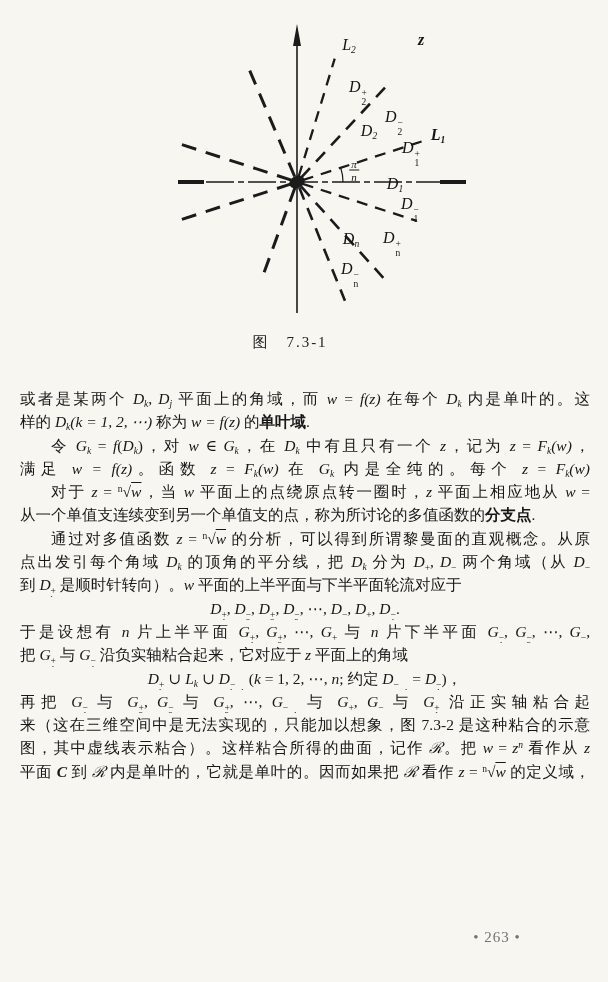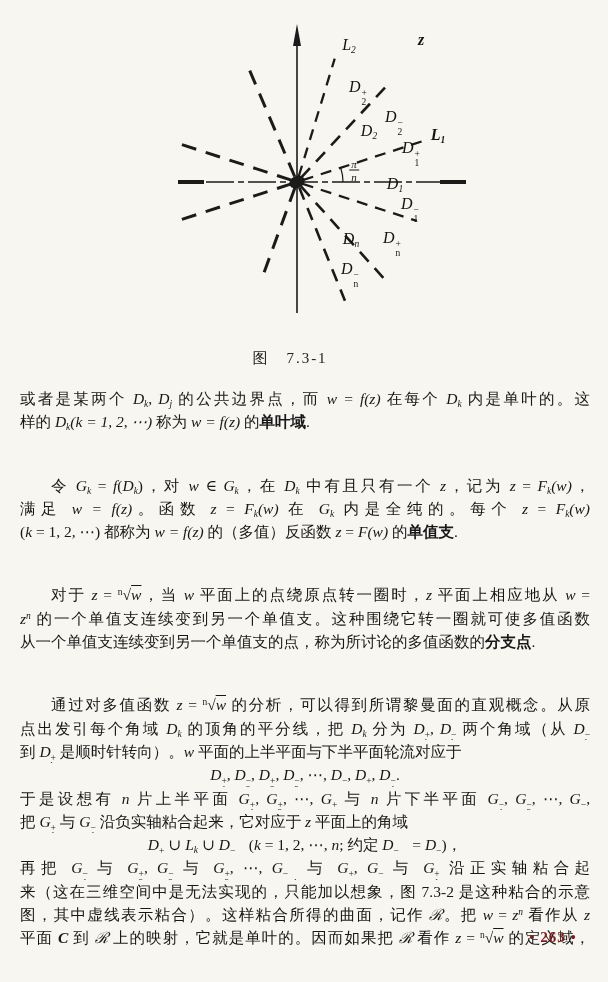--- a/index.html
+++ b/index.html
@@ -12,56 +12,56 @@
   #figure{position:absolute;left:0;top:0;width:608px;height:370px;text-decoration:underline;}
   #fig-svg{position:absolute;left:0;top:0;}
   .flab{
     position:absolute;transform:translate(-50%,-50%);
     font:italic 16px "Liberation Serif","DejaVu Serif",serif;
     white-space:nowrap;color:#141414;
   }
   .flab .sc{margin-left:1px;}
   #fig-caption{
     position:absolute;left:0;top:333px;width:580px;text-align:center;
-    font:15px "Liberation Serif","DejaVu Serif",serif;letter-spacing:2px;color:#222;margin-top:16px;
+    font:15px "Liberation Serif","DejaVu Serif",serif;letter-spacing:2px;color:#222;
   }
   .frac{
     position:absolute;transform:translate(-50%,-50%);
     font:italic 11px "Liberation Serif","DejaVu Serif",serif;
     text-align:center;line-height:10px;color:#141414;
   }
   .frac .ftop{display:block;border-bottom:1.2px solid #141414;padding:0 2px 1px 2px;}
   .frac .fbot{display:block;padding-top:1px;}
   
   #body-text{
     position:absolute;left:20px;top:387px;width:570px;
     font-size:15.5px;color:#181818;
   }
   .tline{height:23.3px;line-height:23.3px;overflow:hidden;white-space:nowrap;}
   .tline.full{white-space:normal;text-align:justify;text-align-last:justify;}
   .tline.center{text-align:center;}
   .tline.end{text-align:left;}
-  .tline.ind{padding-left:31px;margin-top:40px;}
+  .tline.ind{padding-left:31px;}
   
   .it{font-style:italic;}
   .bd{font-weight:bold;}
   .ol{text-decoration:overline;}
   sup{font-size:9.5px;vertical-align:5px;line-height:0;}
   sub{font-size:9.5px;vertical-align:-3px;line-height:0;}
   .mr{display:inline-block;white-space:nowrap;}
   .sc{
     display:inline-flex;flex-direction:column;
     font-size:9.5px;line-height:8.5px;vertical-align:-4px;
     font-style:normal;text-align:left;
   }
   .sc .ss{display:block;height:8.5px;}
   
   #page-number{
-    position:absolute;left:498px;top:929px;width:110px;text-align:center;
-    font-weight:bold;font-size:15px;letter-spacing:1px;color:#7f1d1d;
+    position:absolute;left:442px;top:929px;width:110px;text-align:center;
+    font-weight:normal;font-size:15px;letter-spacing:1px;color:#737373;
   }
 </style>
 </head>
 <body>
 
 <div id="page">
   <div id="figure">
     <svg id="fig-svg" width="608" height="360" viewBox="0 0 608 360">
         <line x1="302.7063390977709" y1="180.1458980337503" x2="427.294742732436" y2="139.6646717706322" stroke="#1b1b1b" stroke-width="2.3" stroke-dasharray="11 8"></line>
         <line x1="301.09199016037496" y1="177.61187779028498" x2="388.3877802483748" y2="83.99860398303116" stroke="#1b1b1b" stroke-width="2.6" stroke-dasharray="13 9"></line>
@@ -114,27 +114,25 @@
             </span></span></div>
         <div class="frac" style="left: 354px; top: 170px;">
           <span class="ftop">π</span>
           <span class="fbot">n</span>
         </div>
       </div>
     <div id="fig-caption">图　7.3-1</div>
   </div>
 
   <div id="body-text">
-      <div class="tline full"><span>或者是某两个 </span><span class="it"><span>D</span><sub>k</sub></span><span>, </span><span class="it"><span>D</span><sub>j</sub></span><span> 的公共边界点，而 </span><span class="it">w = f(z)</span><span> 在每个 </span><span class="it"><span>D</span><sub>k</sub></span><span> 内是单叶的。这</span></div>
+      <div class="tline full"><span>或者是某两个 </span><span class="it"><span>D</span><sub>k</sub></span><span>, </span><span class="it"><span>D</span><sub>j</sub></span><span> 平面上的角域，而 </span><span class="it">w = f(z)</span><span> 在每个 </span><span class="it"><span>D</span><sub>k</sub></span><span> 内是单叶的。这</span></div>
       <div class="tline end"><span>样的 </span><span class="it"><span>D</span><sub>k</sub></span><span class="it">(k = 1, 2, ⋯)</span><span> 称为 </span><span class="it">w = f(z)</span><span> 的</span><span class="bd">单叶域</span><span>.</span></div>
       <div class="tline full ind"><span>令 </span><span class="it"><span>G</span><sub>k</sub></span><span> = </span><span class="it">f</span><span>(</span><span class="it"><span>D</span><sub>k</sub></span><span>)，对 </span><span class="it">w</span><span> ∈ </span><span class="it"><span>G</span><sub>k</sub></span><span>，在 </span><span class="it"><span>D</span><sub>k</sub></span><span> 中有且只有一个 </span><span class="it">z</span><span>，记为 </span><span class="it">z</span><span> = </span><span class="it"><span>F</span><sub>k</sub></span><span class="it">(w)</span><span>，</span></div>
       <div class="tline full"><span>满足 </span><span class="it">w = f(z)</span><span>。函数 </span><span class="it">z</span><span> = </span><span class="it"><span>F</span><sub>k</sub></span><span class="it">(w)</span><span> 在 </span><span class="it"><span>G</span><sub>k</sub></span><span> 内是全纯的。每个 </span><span class="it">z</span><span> = </span><span class="it"><span>F</span><sub>k</sub></span><span class="it">(w)</span></div>
-      <div class="tline end"><span>(</span><span class="it">k</span><span> = 1, 2, ⋯) 都称为 </span><span class="it">w = f(z)</span><span> 的（多值）反函数 </span><span class="it">z</span><span> = </span><span class="it">F</span><span class="it">(w)</span><span> 的</span><span class="bd">单值支</span><span>.</span></div>
       <div class="tline full ind"><span>对于 </span><span class="it">z</span><span> = </span><span><span></span><sup>n</sup></span><span>√</span><span class="it ol">w</span><span>，当 </span><span class="it">w</span><span> 平面上的点绕原点转一圈时，</span><span class="it">z</span><span> 平面上相应地从 </span><span class="it">w</span><span> =</span></div>
-      <div class="tline full"><span class="it"><span>z</span><sup>n</sup></span><span> 的一个单值支连续变到另一个单值支。这种围绕它转一圈就可使多值函数</span></div>
       <div class="tline end"><span>从一个单值支连续变到另一个单值支的点，称为所讨论的多值函数的</span><span class="bd">分支点</span><span>.</span></div>
       <div class="tline full ind"><span>通过对多值函数 </span><span class="it">z</span><span> = </span><span><span></span><sup>n</sup></span><span>√</span><span class="it ol">w</span><span> 的分析，可以得到所谓黎曼面的直观概念。从原</span></div>
       <div class="tline full"><span>点出发引每个角域 </span><span class="it"><span>D</span><sub>k</sub></span><span> 的顶角的平分线，把 </span><span class="it"><span>D</span><sub>k</sub></span><span> 分为 </span><span class="it mr"><span>D</span><span class="sc">
             <span class="ss">+</span>
             <span class="ss">k</span>
           </span></span><span>, </span><span class="it mr"><span>D</span><span class="sc">
             <span class="ss">−</span>
             <span class="ss">k</span>
           </span></span><span> 两个角域（从 </span><span class="it mr"><span>D</span><span class="sc">
             <span class="ss">−</span>
@@ -225,17 +223,17 @@
             <span class="ss">n</span>
           </span></span><span>, </span><span class="it mr"><span>G</span><span class="sc">
             <span class="ss">−</span>
             <span class="ss">n</span>
           </span></span><span> 与 </span><span class="it mr"><span>G</span><span class="sc">
             <span class="ss">+</span>
             <span class="ss">1</span>
           </span></span><span> 沿正实轴粘合起</span></div>
       <div class="tline full"><span>来（这在三维空间中是无法实现的，只能加以想象，图 7.3-2 是这种粘合的示意</span></div>
       <div class="tline full"><span>图，其中虚线表示粘合）。这样粘合所得的曲面，记作 </span><span class="it">ℛ</span><span>。把 </span><span class="it">w</span><span> = </span><span class="it"><span>z</span><sup>n</sup></span><span> 看作从 </span><span class="it">z</span></div>
-      <div class="tline full"><span>平面 </span><span class="it bd">C</span><span> 到 </span><span class="it">ℛ</span><span> 上的映射，它就是单叶的。因而如果把 </span><span class="it">ℛ</span><span> 看作 </span><span class="it">z</span><span> = </span><span><span></span><sup>n</sup></span><span>√</span><span class="it ol">w</span><span> 的定义域，</span></div>
+      <div class="tline full"><span>平面 </span><span class="it bd">C</span><span> 到 </span><span class="it">ℛ</span><span> 内是单叶的，它就是单叶的。因而如果把 </span><span class="it">ℛ</span><span> 看作 </span><span class="it">z</span><span> = </span><span><span></span><sup>n</sup></span><span>√</span><span class="it ol">w</span><span> 的定义域，</span></div>
     </div>
 
   <div id="page-number">• 263 •</div>
 </div>
 
 </body></html>

